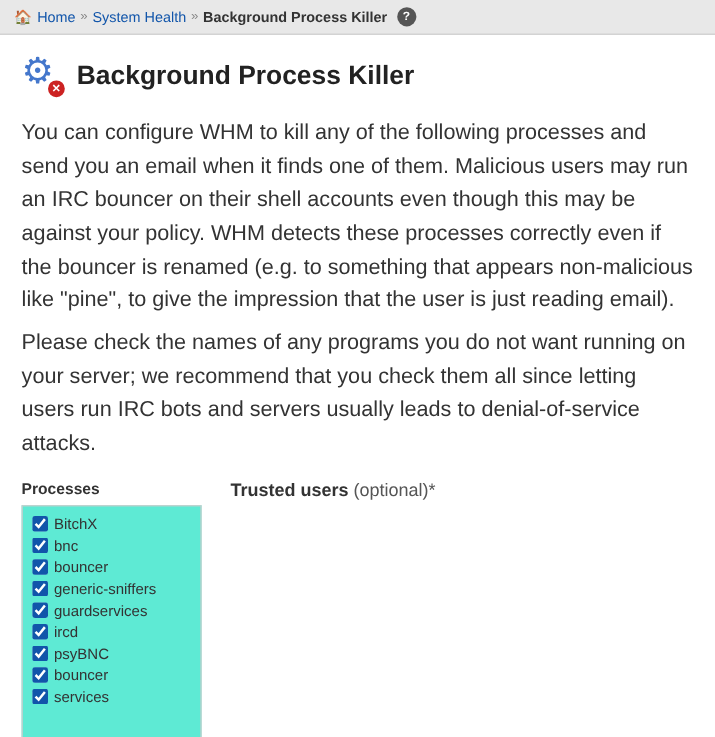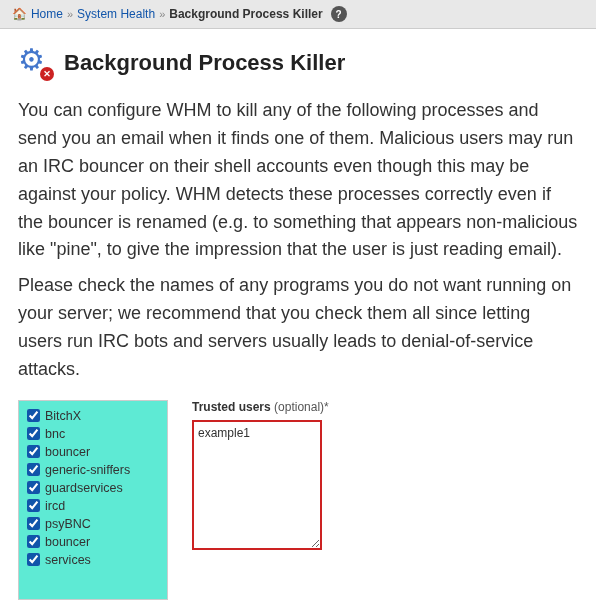--- a/index.html
+++ b/index.html
@@ -139,21 +139,21 @@
       cursor: pointer;
     }
 
     
     .trusted-panel {
       flex: 1;
     }
     .trusted-panel .panel-title {
       font-weight: bold;
       margin-bottom: 6px;
-      font-size: 12px;
+      font-size: 15px;
     }
     .trusted-panel .panel-title .optional {
       font-weight: normal;
       color: #555;
     }
     .trusted-textarea {
       width: 130px;
       height: 130px;
       border: 2px solid #cc2222;
       padding: 4px;
@@ -202,20 +202,21 @@
   </div>
 
   <div class="description">
     <p>You can configure WHM to kill any of the following processes and send you an email when it finds one of them. Malicious users may run an IRC bouncer on their shell accounts even though this may be against your policy. WHM detects these processes correctly even if the bouncer is renamed (e.g. to something that appears non-malicious like "pine", to give the impression that the user is just reading email).</p>
     <p>Please check the names of any programs you do not want running on your server; we recommend that you check them all since letting users run IRC bots and servers usually leads to denial-of-service attacks.</p>
   </div>
 
   <div class="form-area">
 
     <div class="processes-panel">
+      <div class="panel-title">Processes</div>
       <div class="processes-list">
         <div class="process-item">
           <input type="checkbox" id="chk-BitchX" checked="" style="">
           <label for="chk-BitchX">BitchX</label>
         </div>
         <div class="process-item">
           <input type="checkbox" id="chk-bnc" checked="" style="">
           <label for="chk-bnc">bnc</label>
         </div>
         <div class="process-item">
@@ -246,21 +247,20 @@
           <input type="checkbox" id="chk-services" checked="" style="">
           <label for="chk-services">services</label>
         </div>
       </div>
     </div>
 
     <div class="trusted-panel">
       <div class="panel-title">
         <span>Trusted users</span><span class="optional"> (optional)*</span>
       </div>
-      <textarea class="trusted-textarea" style="">example1</textarea>
     </div>
 
   </div>
 
   <div class="save-row">
     <button class="save-button">Save</button>
   </div>
 
 </div>
 

